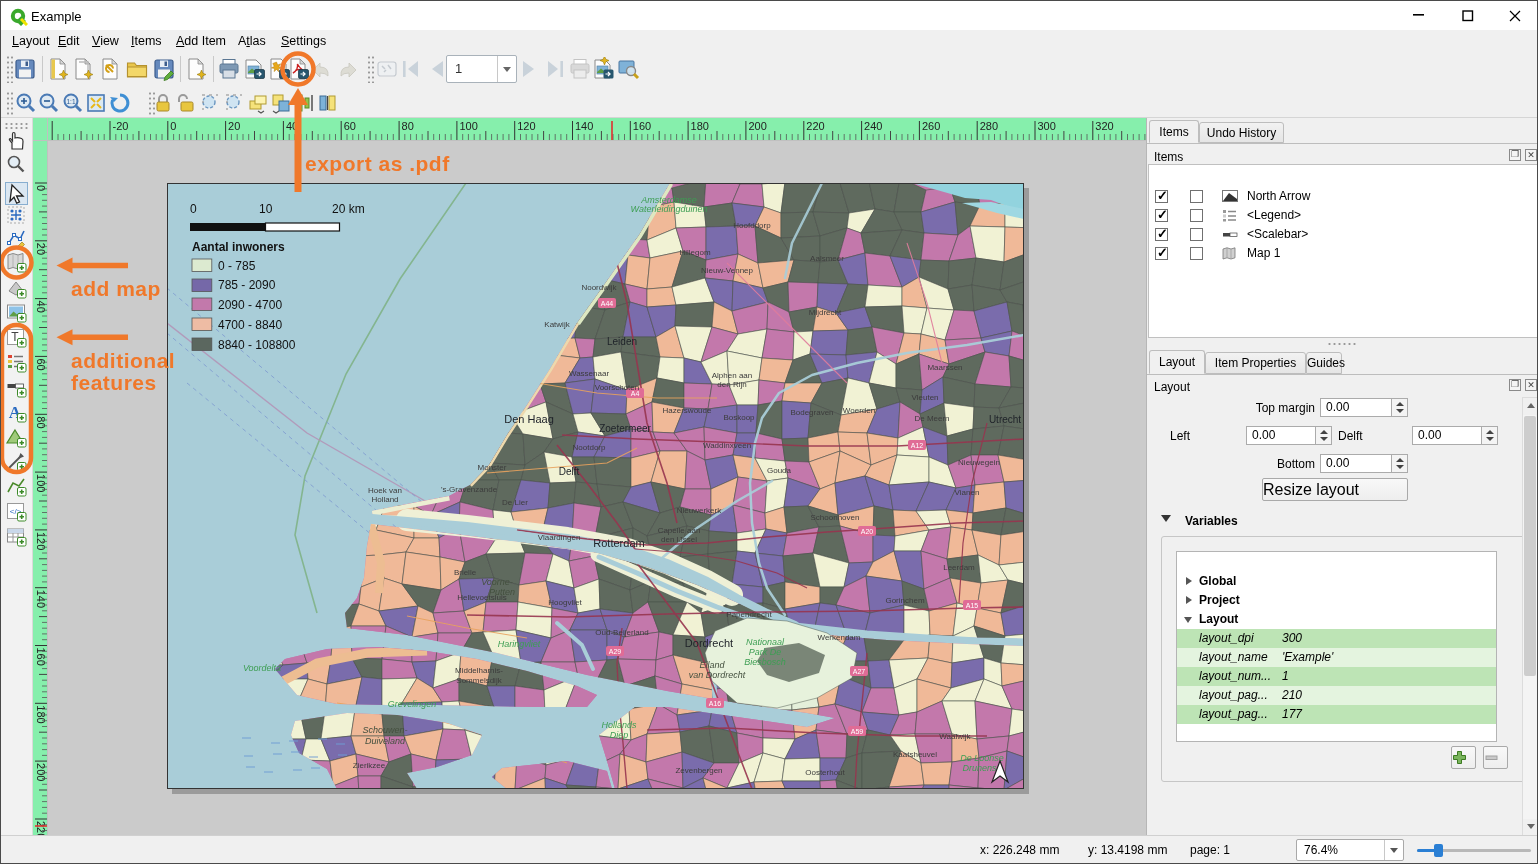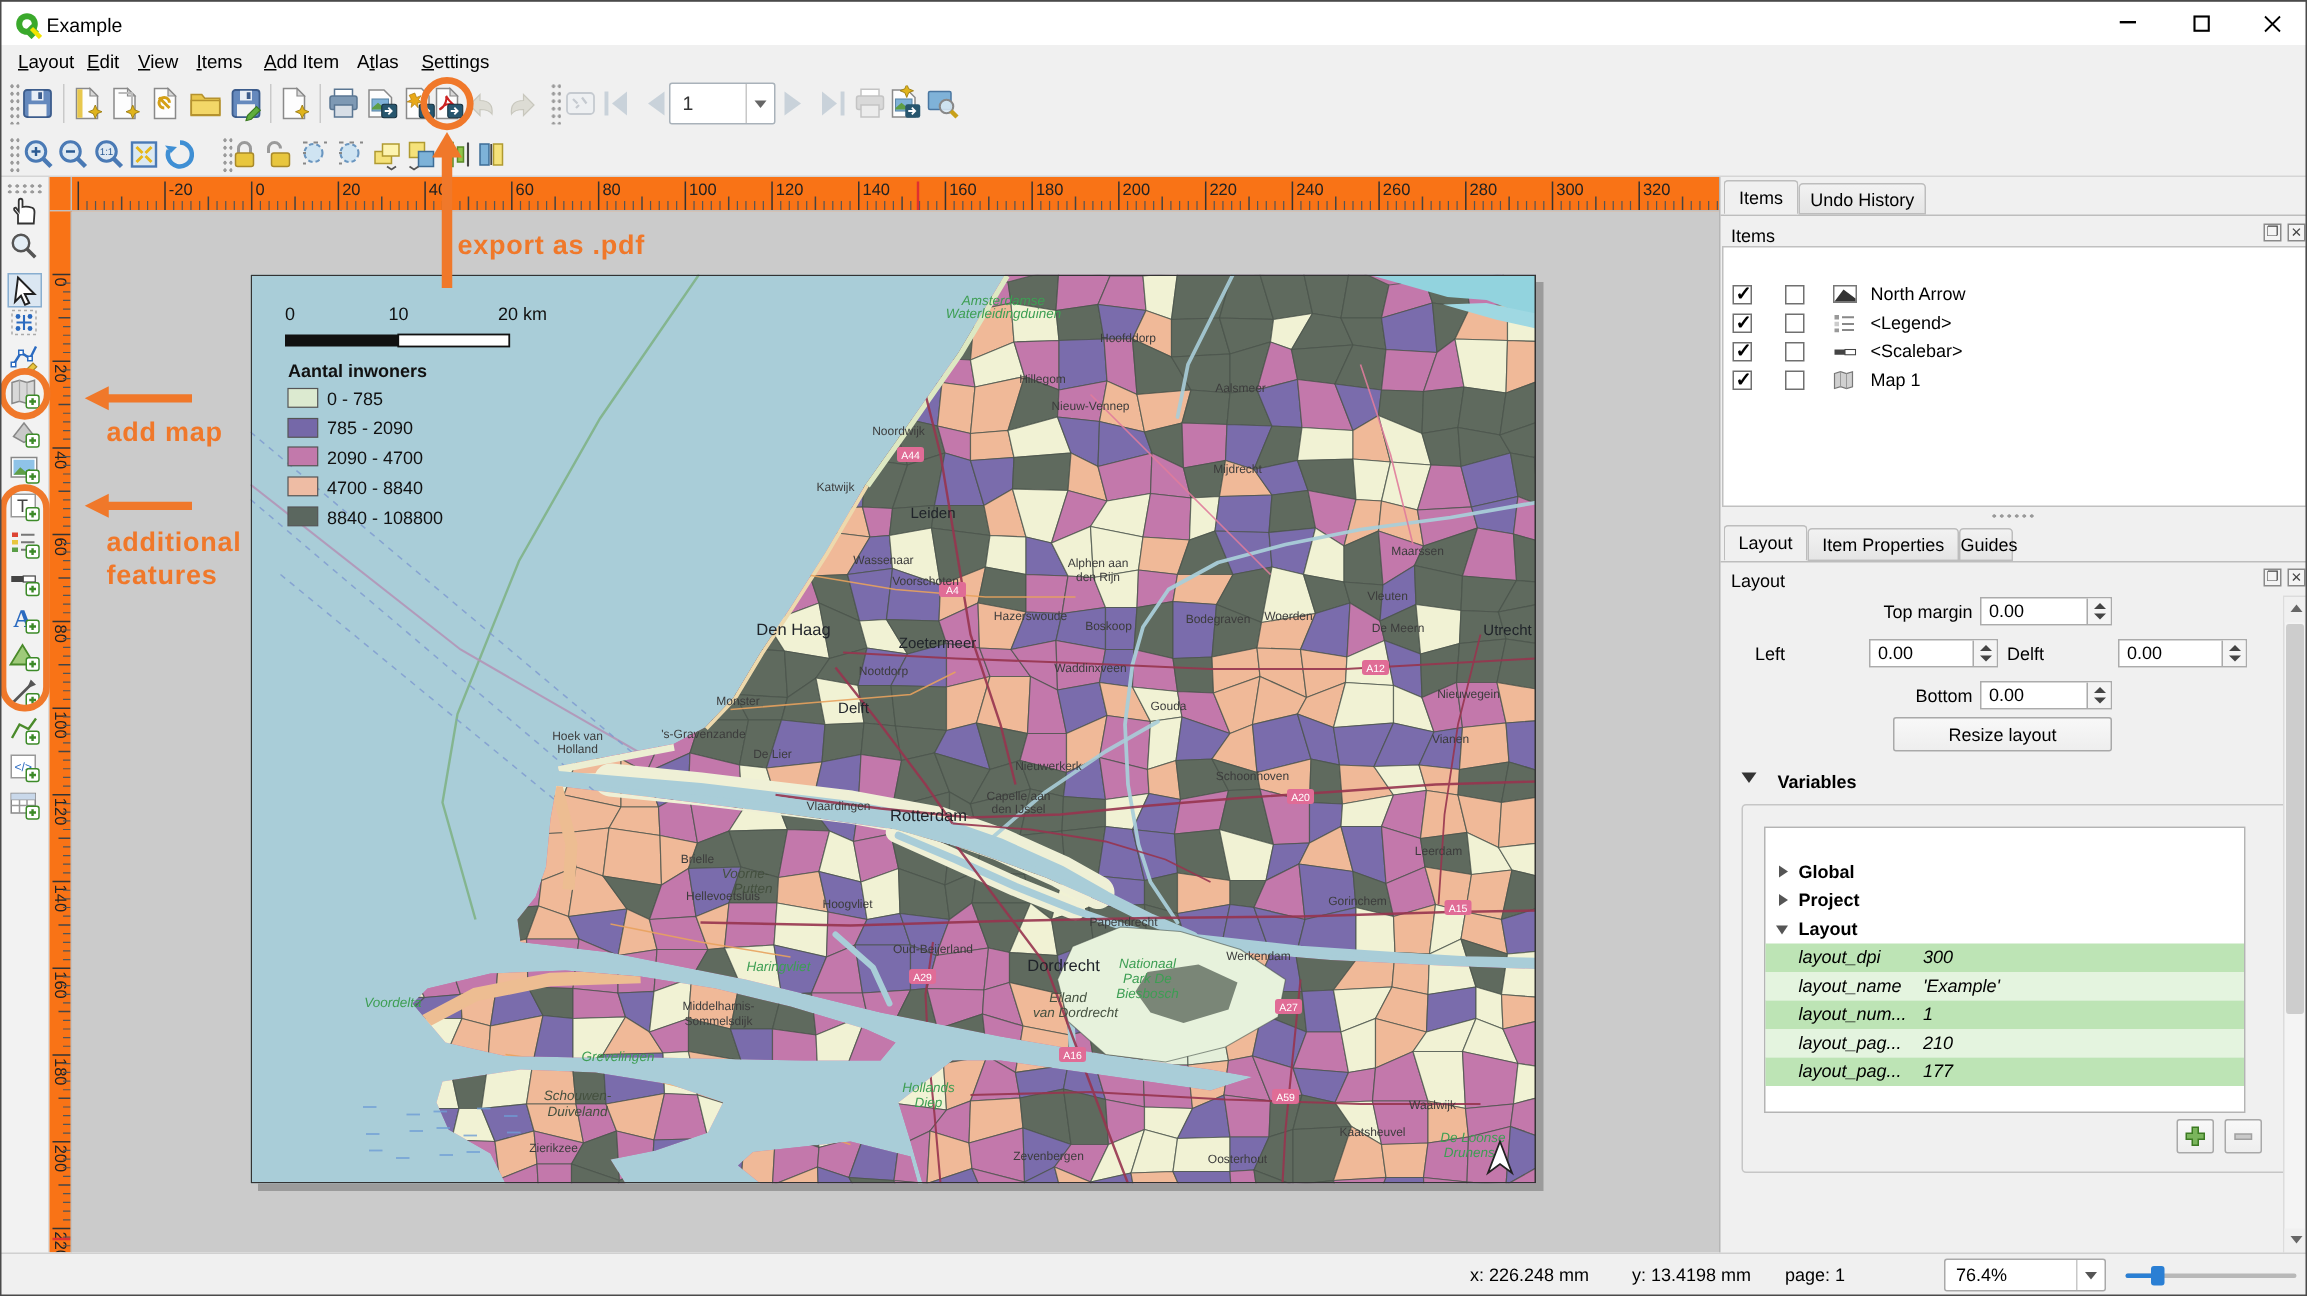--- a/index.html
+++ b/index.html
@@ -6,44 +6,44 @@
 .abs{position:absolute}
 .titlebar{left:0;top:0;width:1538px;height:30px;background:#fff;border-top:1px solid #2b2b2b}
 .menubar{left:0;top:30px;width:1538px;height:22px;background:#f0f0f0}
 .menu{position:absolute;top:0;height:22px;line-height:22px;font-size:12.5px}
 .tbar{left:0;top:52px;width:1538px;height:66px;background:#f0f0f0;border-bottom:1px solid #d5d5d5}
 .icon{position:absolute;width:24px;height:24px}
 .dots{position:absolute;width:7px;height:22px;
  background-image:radial-gradient(circle,#9a9a9a 1px,transparent 1.2px);background-size:4px 5px}
 .vsep{position:absolute;width:1px;background:#c9c9c9}
 .ltb{left:0;top:118px;width:33px;height:717px;background:#f2f2f2}
-.ruler{background:#f97316}
+.ruler{background:#86efac}
 .canvas{left:48px;top:141px;width:1098px;height:694px;background:#cbcbcb;overflow:hidden}
 .paper{position:absolute;left:119px;top:42px;width:857px;height:606px;background:#fff;
  box-shadow:5px 5px 0 #9b9b9b}
 .rpanel{left:1146px;top:118px;width:392px;height:719px;background:#f0f0f0;border-left:1px solid #b6b6b6}
 .tab{position:absolute;font-size:12px;text-align:center;border:1px solid #bdbdbd;
  background:linear-gradient(#f2f2f2,#e5e5e5);border-radius:3px 3px 0 0}
 .tab.act{background:#f0f0f0;border-bottom:1px solid #f0f0f0;font-weight:400}
 .ptitle{position:absolute;font-size:12px}
 .pbtn{position:absolute;width:12px;height:12px;border:1px solid #8a8a8a;background:#f4f4f4;font-size:9px;
  line-height:10px;text-align:center;color:#444}
 .white{background:#fff;border:1px solid #c0c0c0}
 .hdr{background:linear-gradient(#fdfdfd,#f1f1f1);border-bottom:1px solid #d0d0d0}
 .cb{position:absolute;width:13px;height:13px;border:1px solid #707070;background:#fff}
 .cb.c:after{content:"✓";position:absolute;left:1px;top:-3px;font-size:13px;font-weight:bold}
 .spin{position:absolute;background:#fff;border:1px solid #ababab;font-size:12px}
 .spin .v{position:absolute;left:5px;top:1px}
 .spin .b{position:absolute;right:0;top:0;width:16px;height:100%;border-left:1px solid #ababab;background:#f4f4f4}
 .spin .b:before{content:"";position:absolute;left:3.5px;top:3px;border:4px solid transparent;border-top:0;border-bottom:4px solid #444}
 .spin .b:after{content:"";position:absolute;left:3.5px;bottom:3px;border:4px solid transparent;border-bottom:0;border-top:4px solid #444}
 .btn{position:absolute;border:1px solid #a9a9a9;background:linear-gradient(#f8f8f8,#eee);
- border-radius:2px;text-align:center;font-size:12px}
+ border-radius:2px;text-align:left;font-size:16px}
 .statusbar{left:0;top:835px;width:1538px;height:29px;background:#f0f0f0;border-top:1px solid #d0d0d0;font-size:12px}
-.org{color:#f0782a;font-weight:bold;font-size:18px;letter-spacing:.5px}
+.org{color:#f0782a;font-weight:bold;font-size:21px;letter-spacing:.5px}
 .rowtxt{position:absolute;font-size:12px;line-height:19px;white-space:nowrap}
 .grn1{background:#bde4b5}
 .grn2{background:#e4f4df}
 </style></head><body>
 <div class="abs" style="left:0;top:0;width:1538px;height:864px;border:1px solid #4a4a4a;z-index:99;pointer-events:none"></div>
 <div class="abs titlebar">
 <svg class="abs" style="left:9px;top:6px" width="19" height="19" viewBox="0 0 19 19">
 <circle cx="9" cy="9" r="7.2" fill="#3aa92c"></circle>
       <circle cx="9" cy="9" r="3.2" fill="#fff"></circle>
 <rect x="10" y="10" width="7" height="7" fill="#3aa92c" transform="rotate(45 12 12)"></rect>

